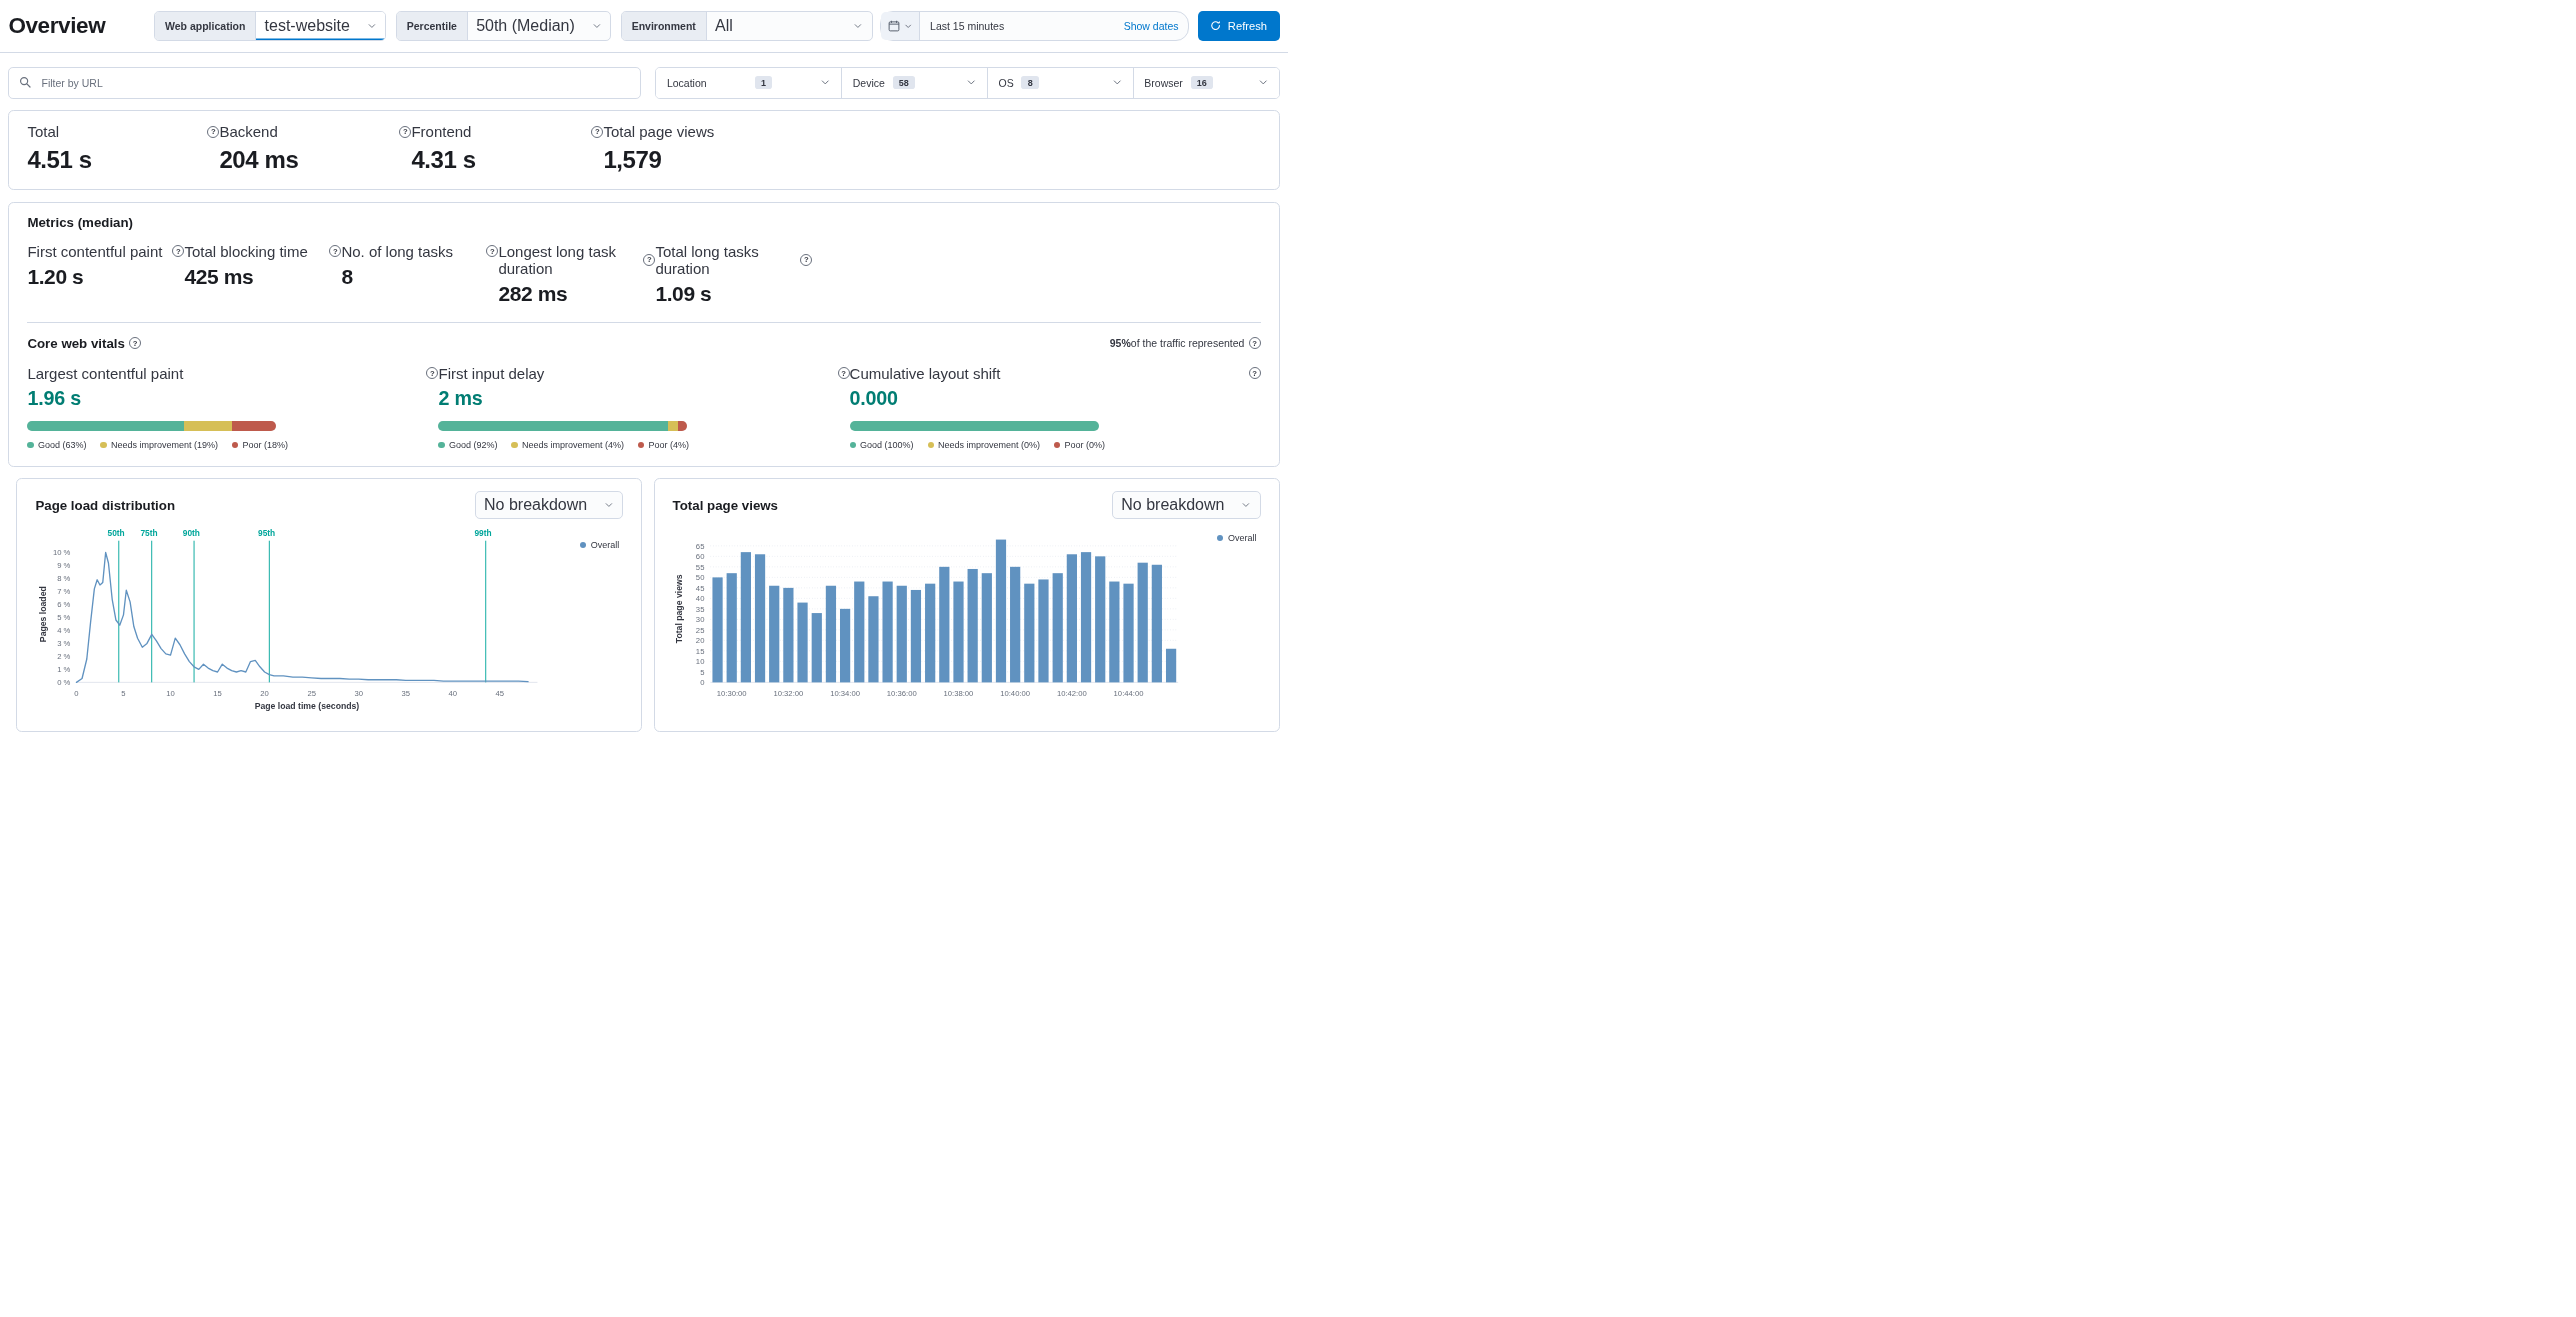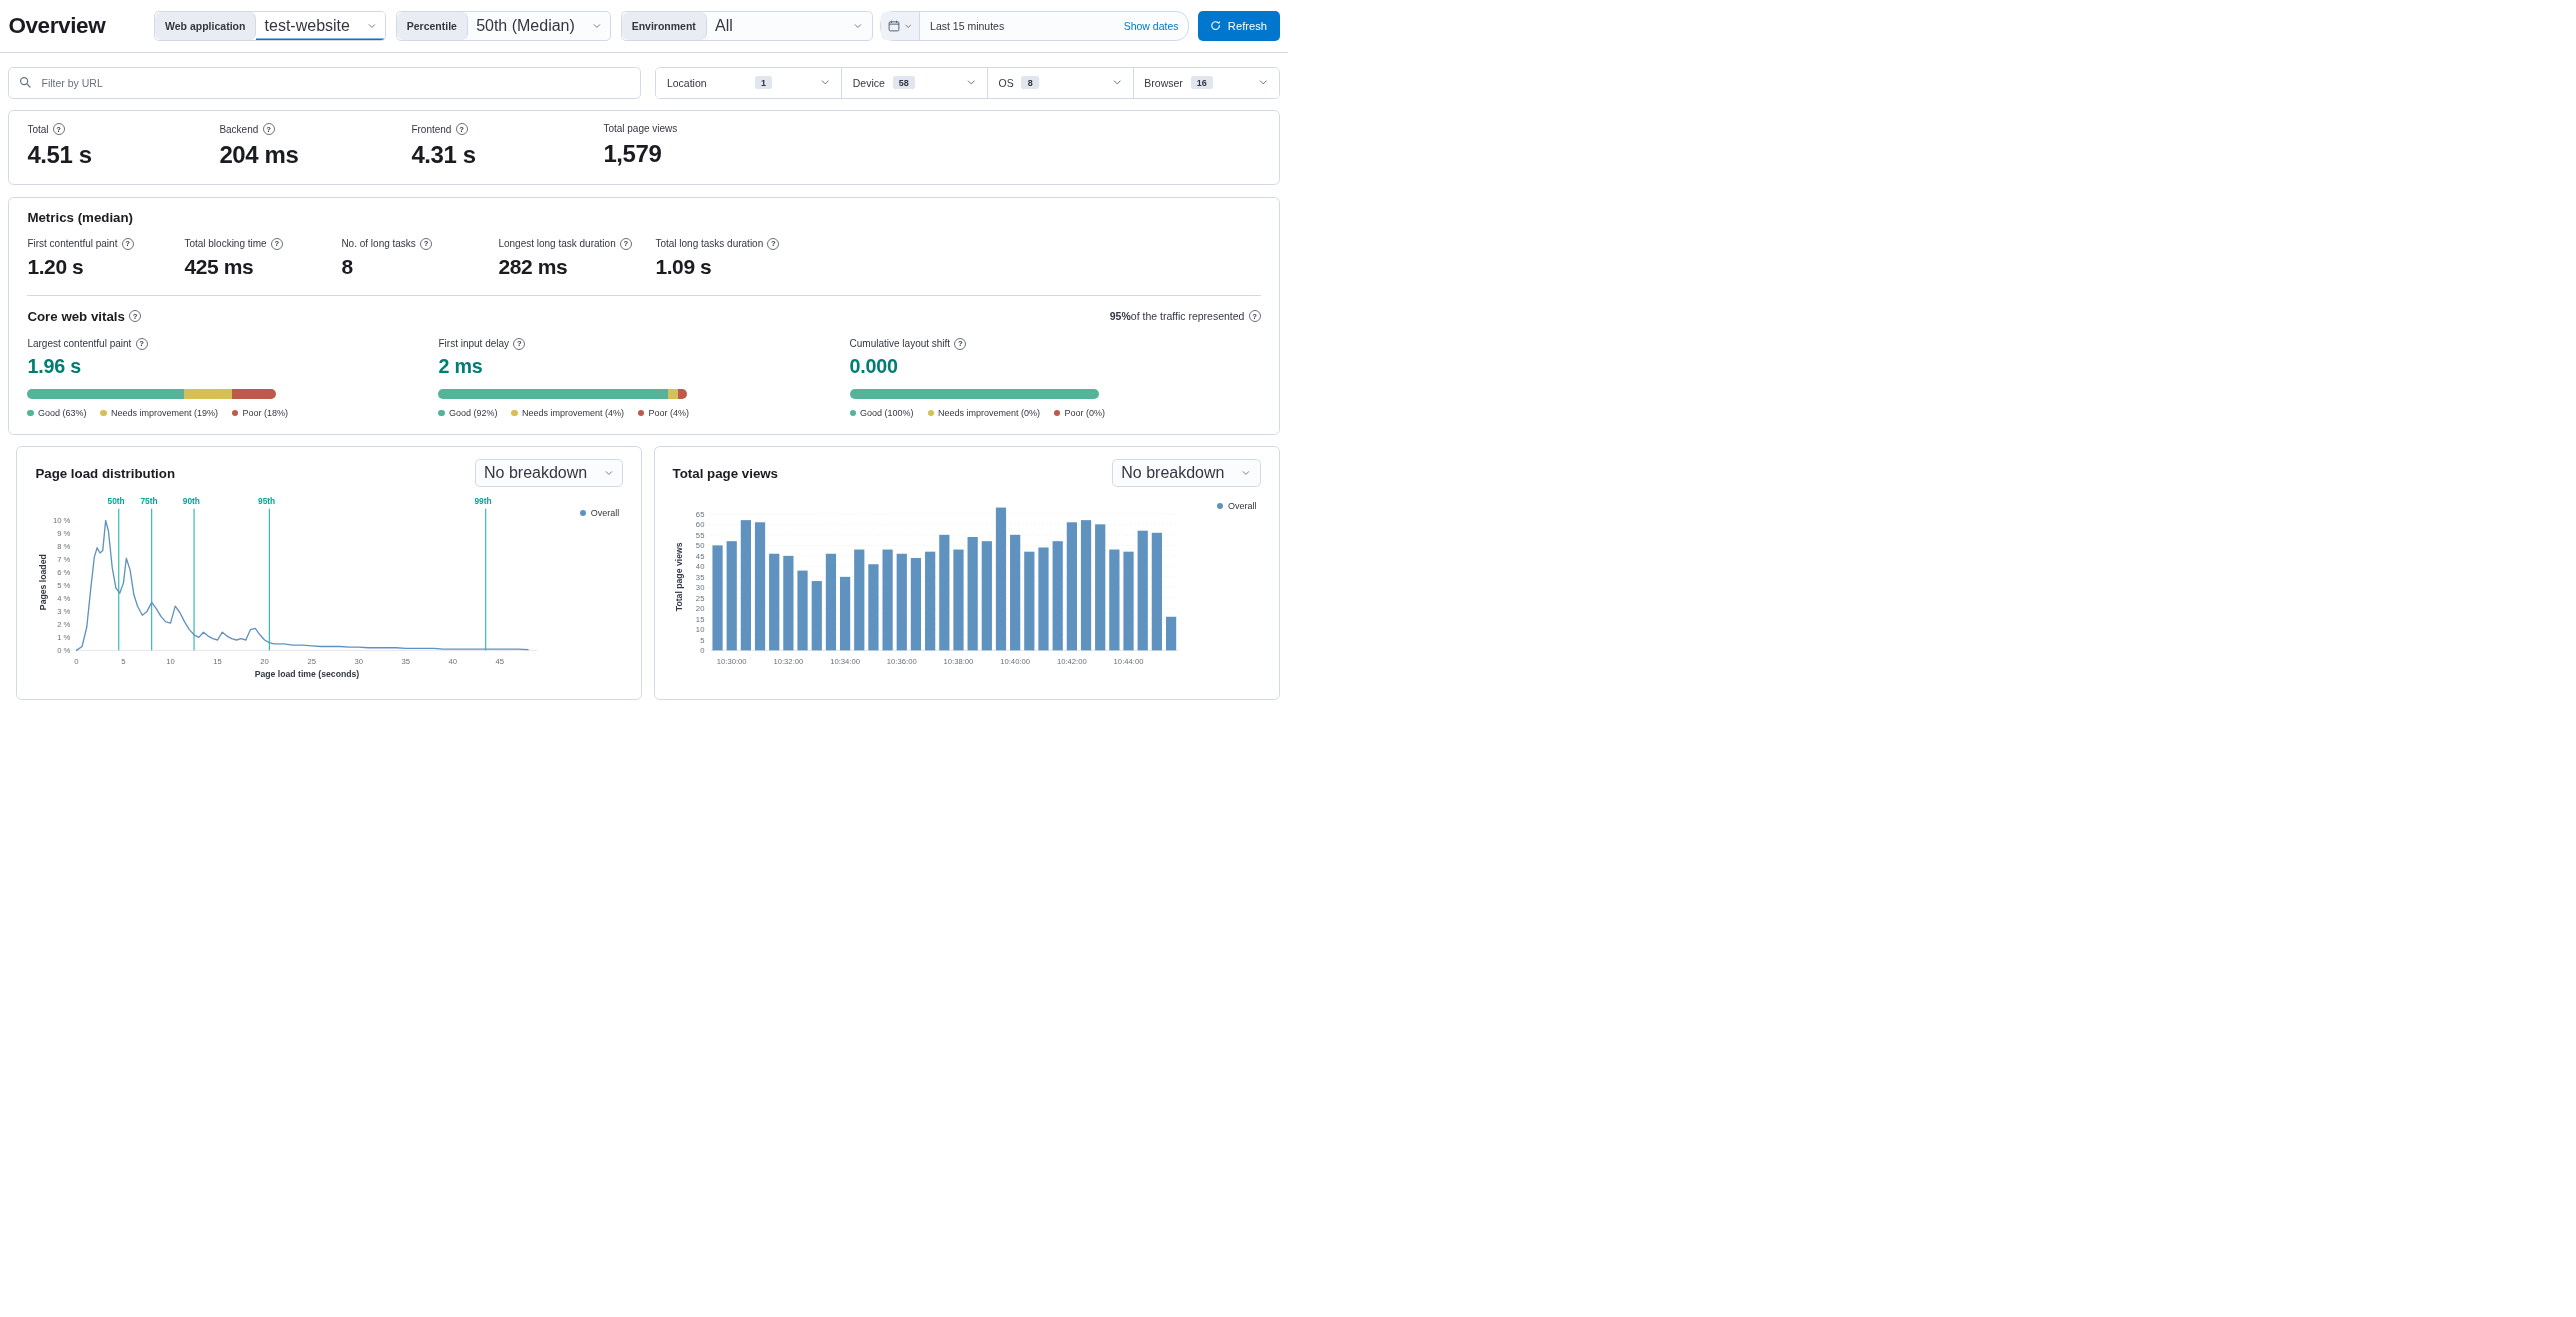--- a/index.html
+++ b/index.html
@@ -15,21 +15,21 @@
 
   
   .header { display:flex; align-items:center; padding:4.2px 0 8.4px; }
   h1.title { font-size:22.5px; font-weight:700; margin:0; letter-spacing:-0.4px; }
   .filters { display:flex; gap:9.8px; margin-left:49px; }
   .right-group { margin-left:auto; display:flex; gap:8.4px; align-items:center; }
 
   .ctl { display:inline-flex; align-items:stretch; height:29.5px; border:0.7px solid #d3dae6;
          border-radius:4.9px; background:#fbfcfd; overflow:hidden; }
   .ctl-label { display:flex; align-items:center; padding:0 9.8px; background:#e9edf3;
-               font-size:10.5px; font-weight:600; color:#343741; border-right:0.7px solid #d3dae6; white-space:nowrap;border-radius:7px; }
+               font-size:10.5px; font-weight:600; color:#343741; border-right:0.7px solid #d3dae6; white-space:nowrap; }
   .ctl-value { display:flex; align-items:center; gap:17px; padding:0 8.4px; font-size:16px;
                color:#343741; white-space:nowrap; justify-content:space-between; }
   .ctl-value.selected { background:#fff; box-shadow: inset 0 -1.4px 0 var(--accent); }
   .chev { color:#69707d; display:flex; align-items:center; }
 
   .date-ctl { display:flex; align-items:center; height:29.5px; width:309px;
               border:0.7px solid #d3dae6; border-radius:13px; background:#fbfcfd; }
   .date-quick { display:flex; align-items:center; gap:3.5px; padding:0 7px; height:100%;
                 background:#eef2f8; border:none; border-right:0.7px solid #d3dae6;
                 border-radius:4.9px 0 0 4.9px; color:#545d6b; font-family:inherit; }
@@ -57,21 +57,21 @@
   .facet .chev { margin-left:auto; }
   .badge { background:#e0e5ee; border-radius:2.8px; padding:1.4px 6.3px; font-size:9px;
            font-weight:600; color:#343741; }
 
   
   .panel { border:0.7px solid #d3dae6; border-radius:5.6px; padding:12.6px 18px 15.5px; margin-top:11.2px; background:#fff; }
   .panel-title { font-size:13.3px; font-weight:700; margin:0 0 12.6px; }
   .stats { display:flex; }
   .stat { width:192px; }
   .metrics-panel .stat { width:157px; }
-  .stat-label { font-size:10px; color:#343741; display:flex; align-items:center; }
+  .stat-label { font-size:15px; color:#343741; display:flex; align-items:center;justify-content:space-between; }
   .stat-value { font-size:24px; font-weight:700; margin-top:5.6px; letter-spacing:-0.4px; }
   .metrics-panel .stat-value { font-size:21px; }
 
   .qicon { width:12px; height:12px; border:1px solid #69707d; border-radius:50%;
            display:inline-flex; align-items:center; justify-content:center; font-size:7.7px;
            font-weight:700; color:#343741; margin-left:4.2px; flex:none; }
   .qicon::after { content:"?"; }
 
   .divider { border-top:0.7px solid #d3dae6; margin:15.5px 0 12.6px; }
 

